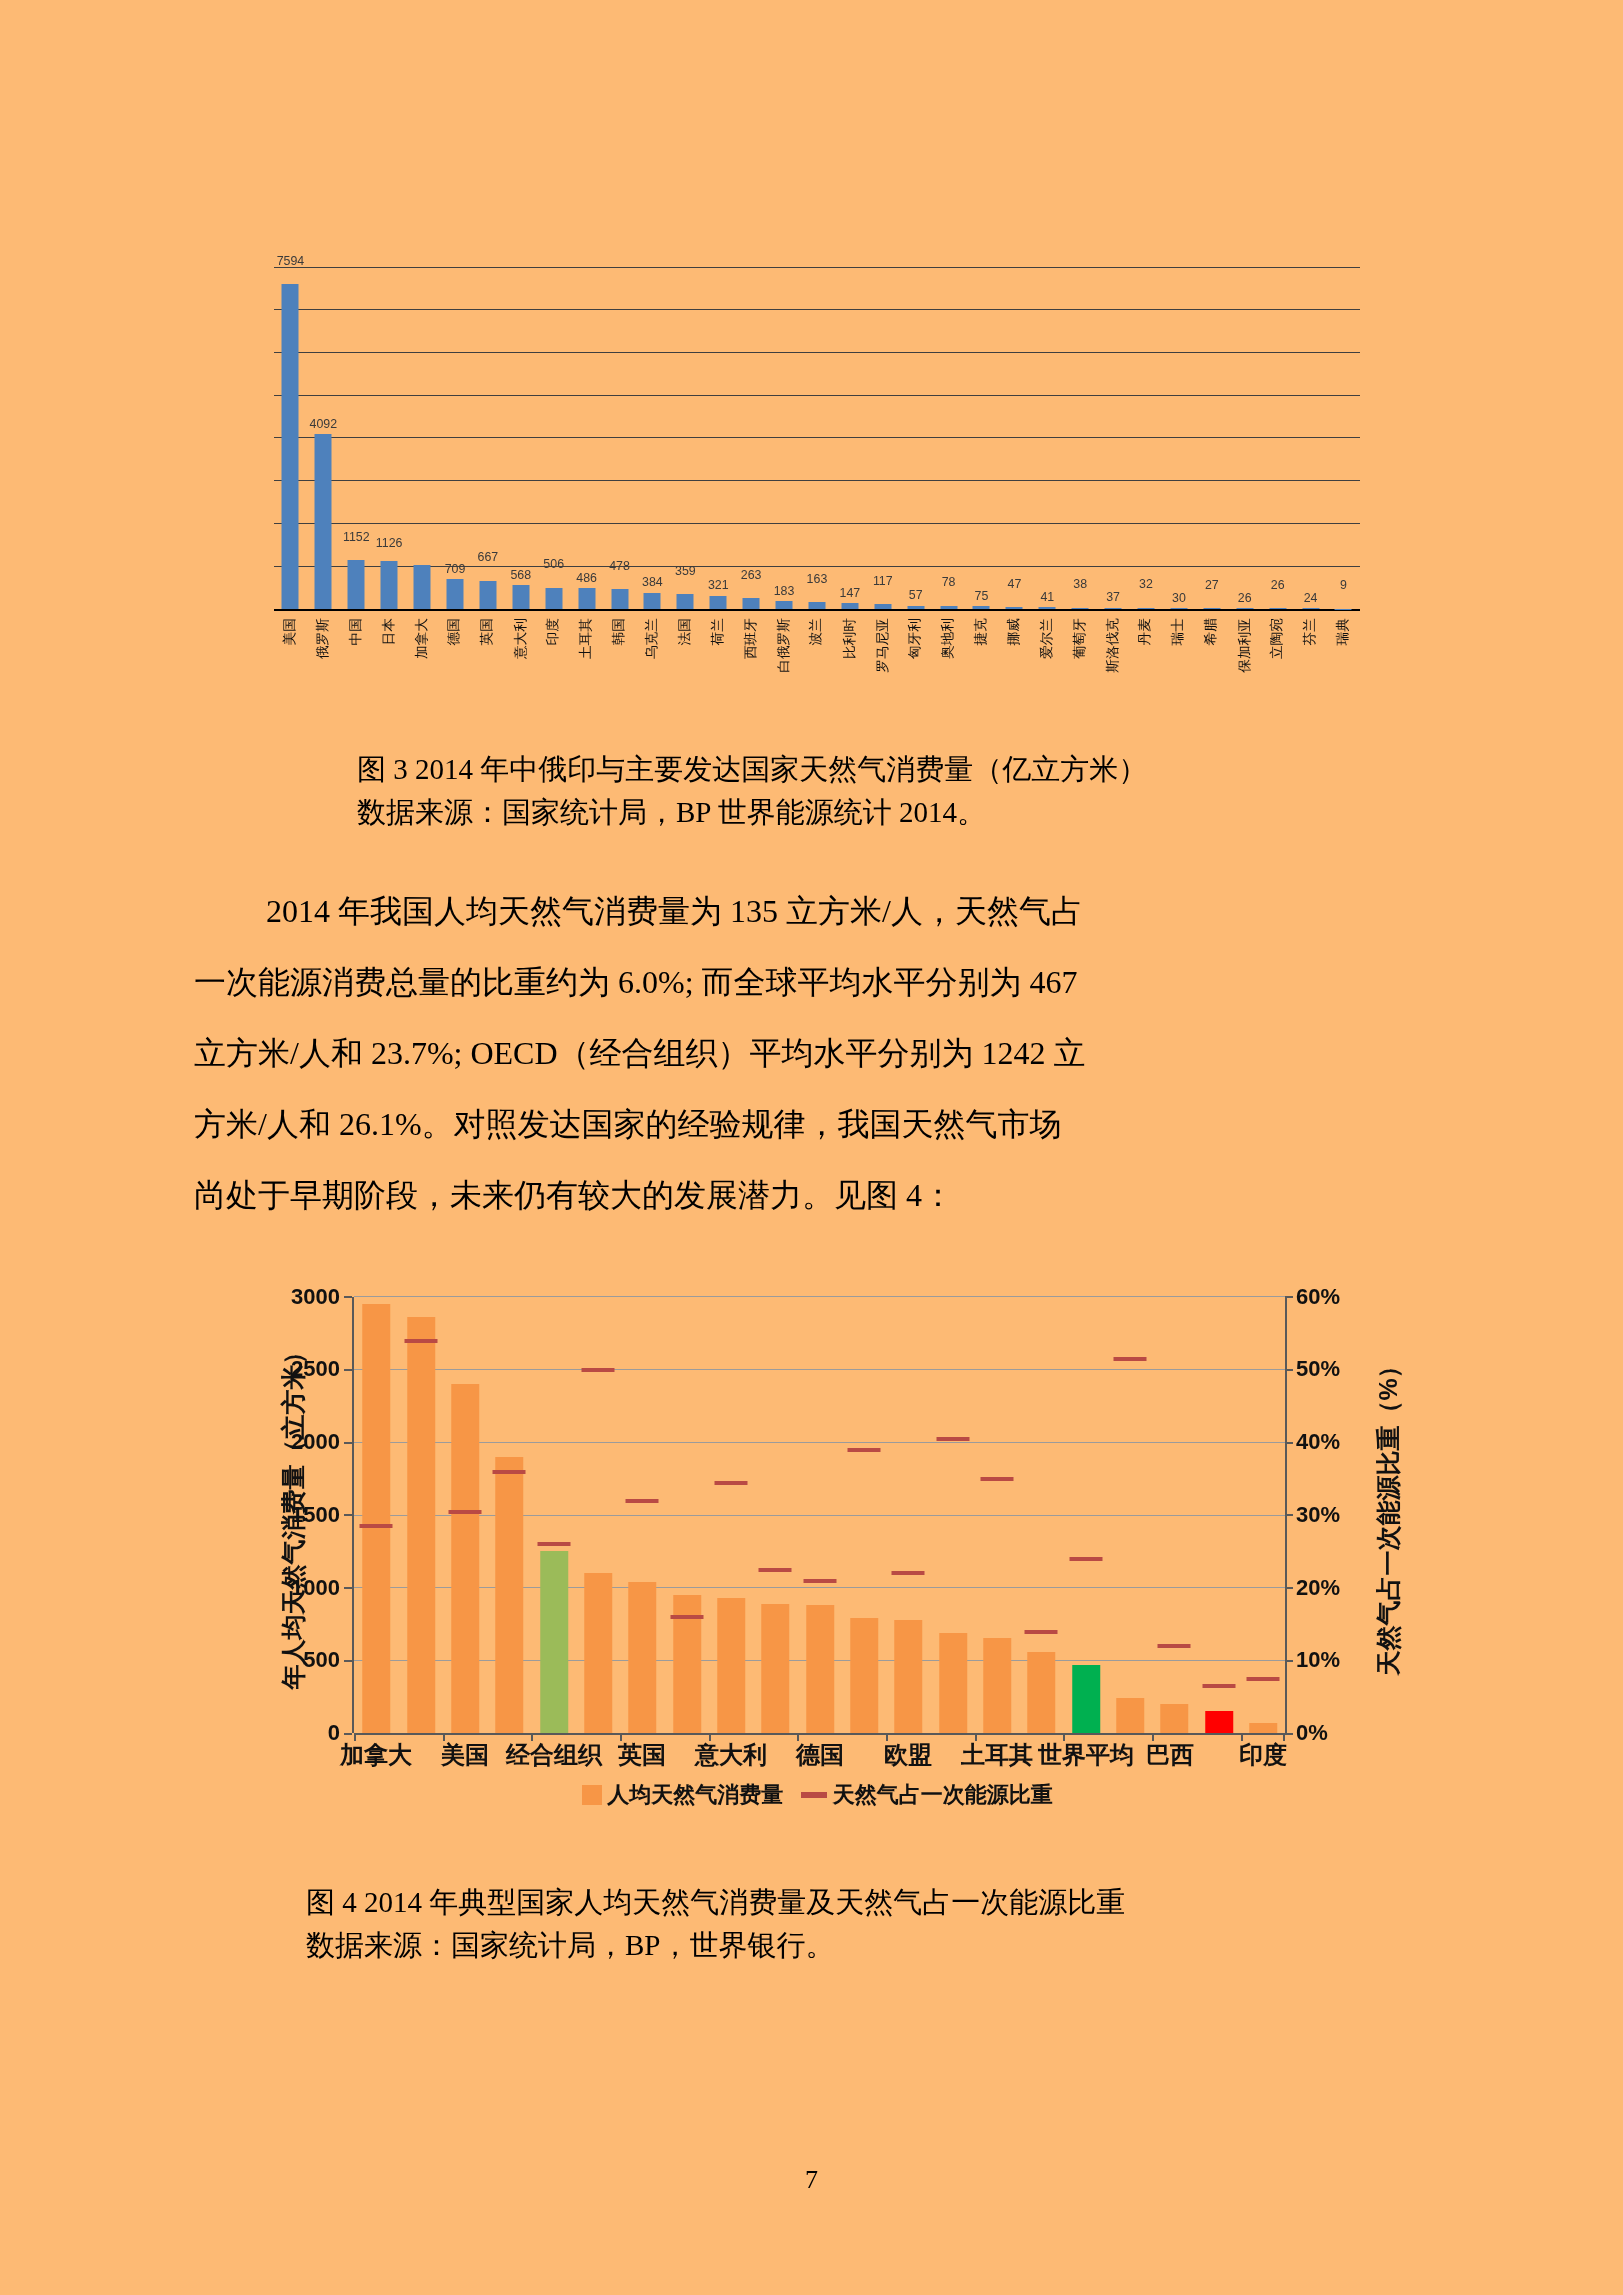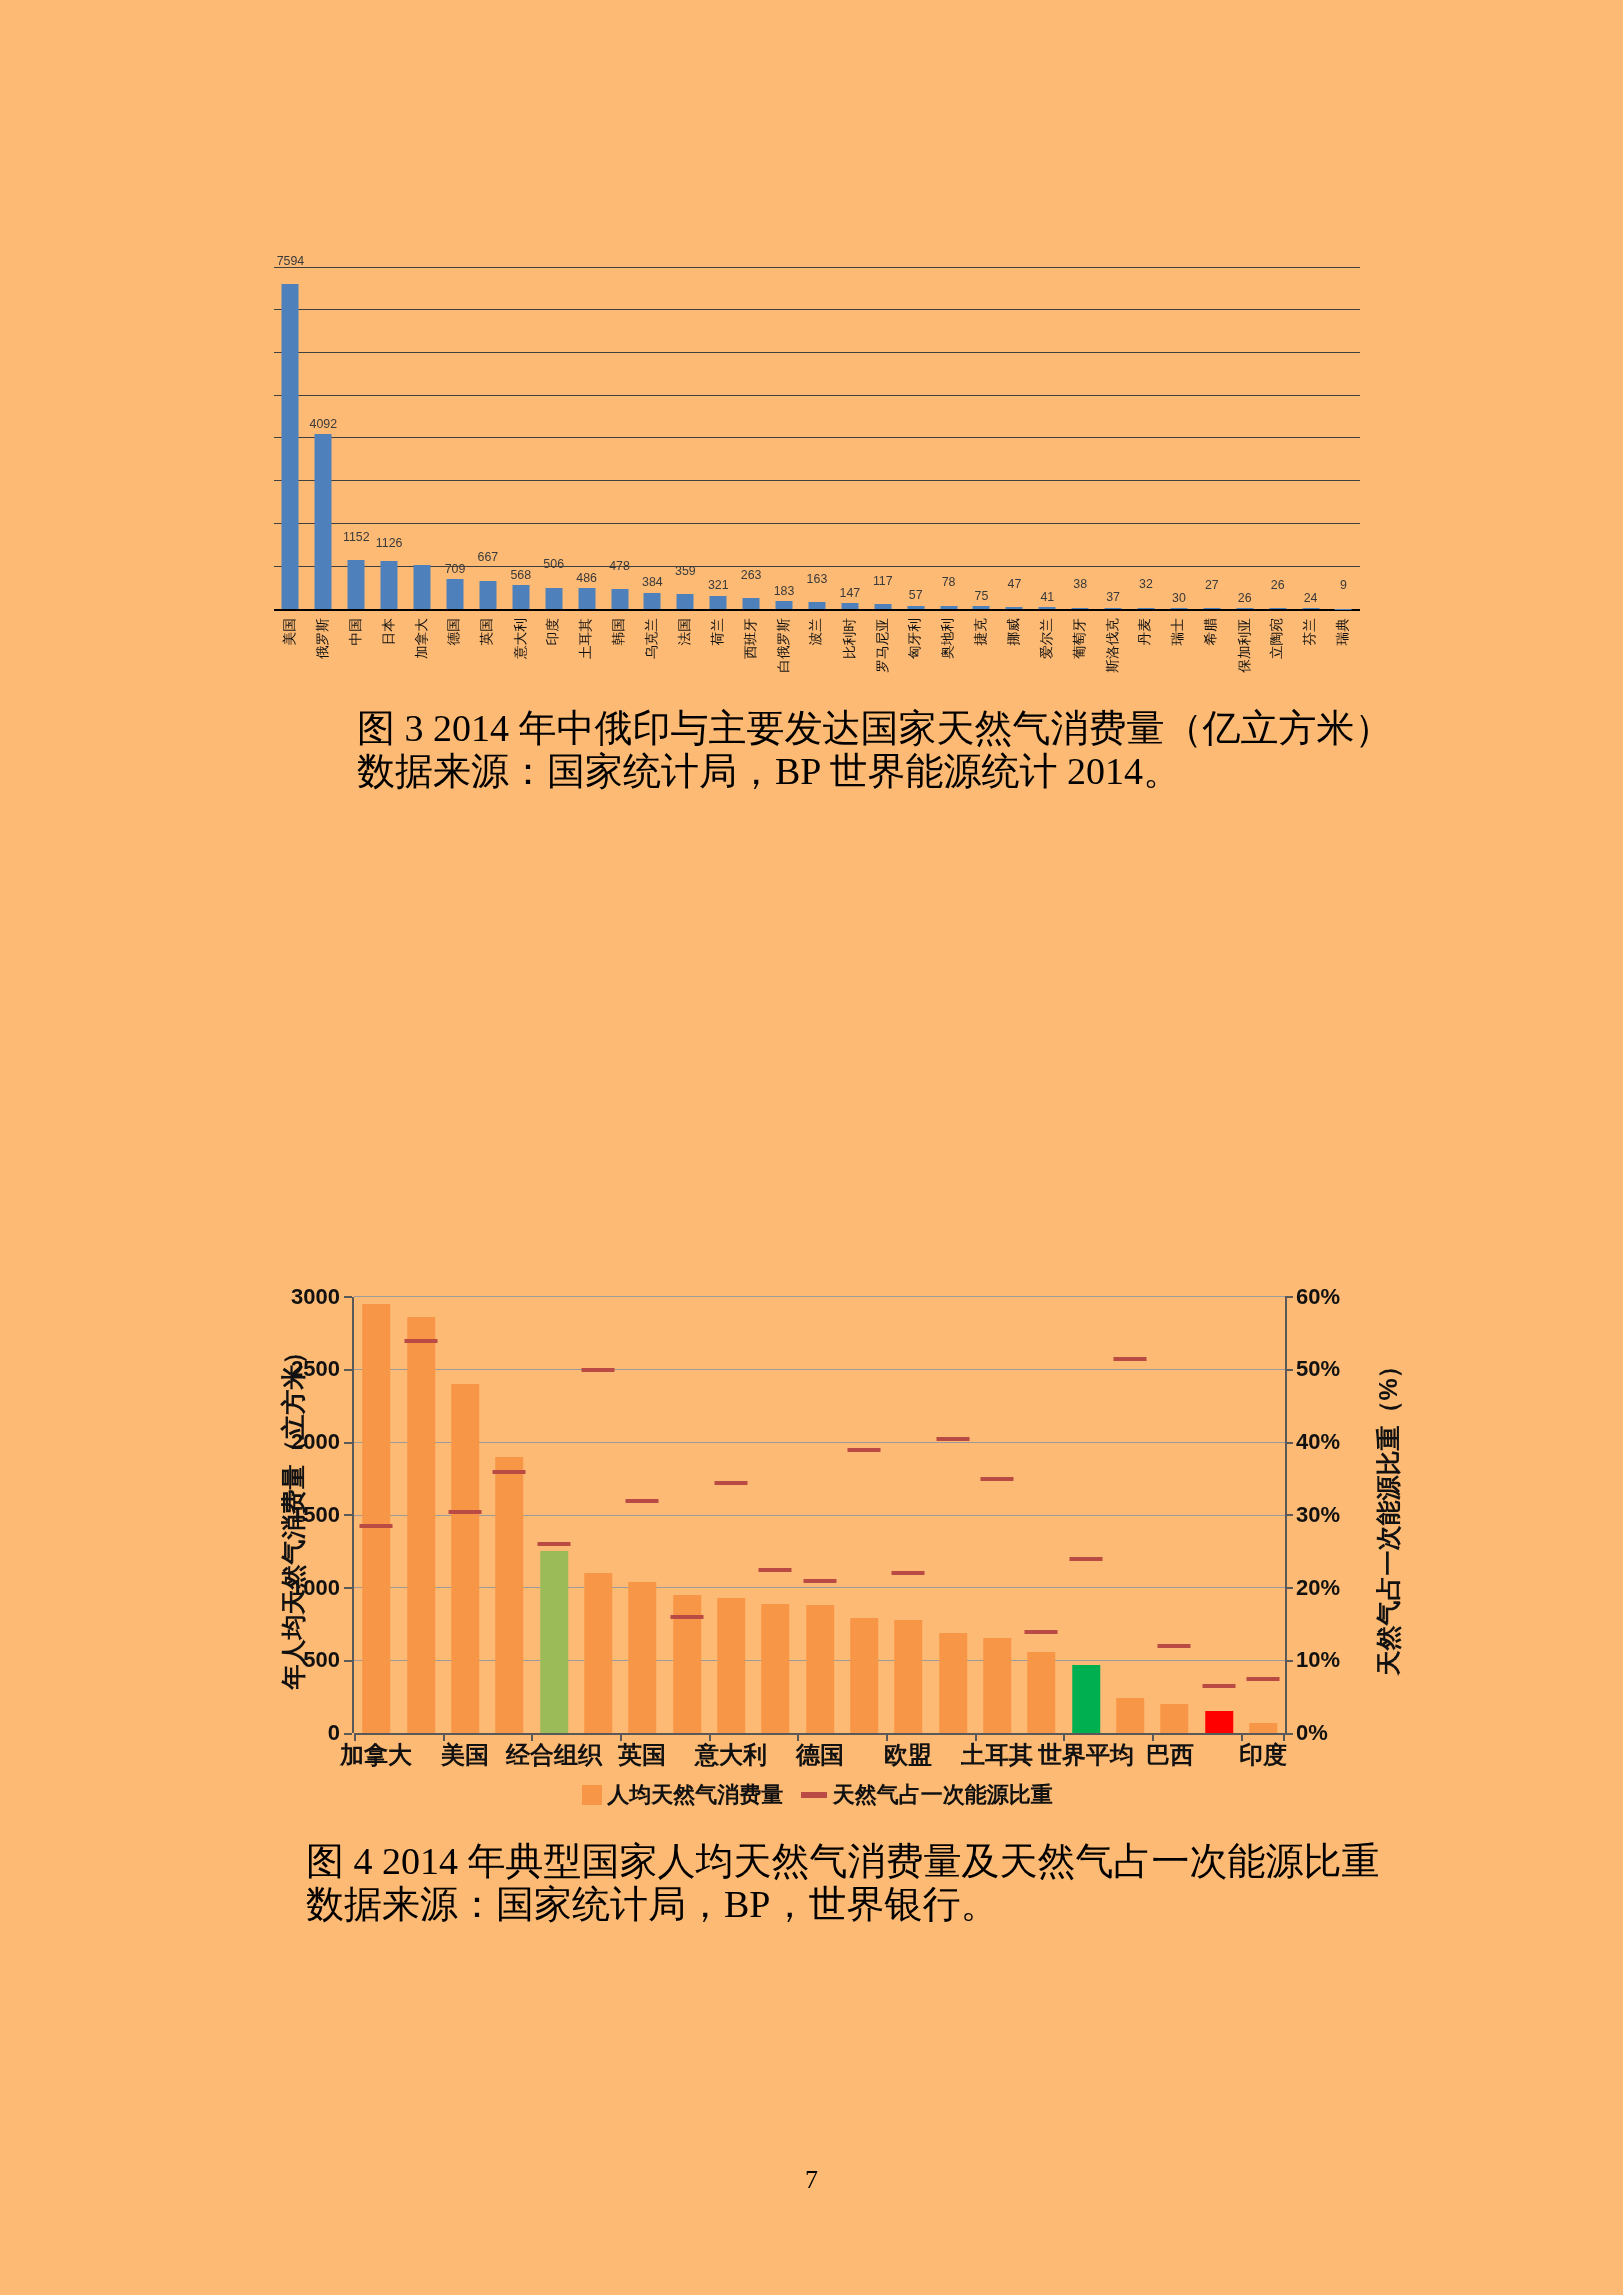--- a/index.html
+++ b/index.html
@@ -21,21 +21,21 @@
     font-family:"Liberation Sans","DejaVu Sans",sans-serif;
     font-size:12.4px; line-height:12.4px; color:#3a3a3a; white-space:nowrap;
   }
   .c1-xlab{
     position:absolute; top:351px; right:calc(50% + 7.2px);
     transform:rotate(-90deg); transform-origin:100% 0;
     font-family:"Liberation Sans","DejaVu Sans",sans-serif;
     font-size:13.7px; line-height:13.7px; white-space:nowrap; color:#111;
   }
   
-  .caption{position:absolute; font-size:38px; line-height:43px; color:#000; white-space:nowrap;}
+  .caption{position:absolute; font-size:29px; line-height:43px; color:#000; white-space:nowrap;margin-top:41px;}
   .cap3{left:357px; top:707px;}
   .cap4{left:306px; top:1840px;}
   .para{position:absolute; left:194px; top:876px; width:1243px; font-size:32px; line-height:71px; color:#000;}
   .para .pline{white-space:nowrap;}
   .para .pline.first{text-indent:72px;}
   
   .c2{position:absolute; left:272px; top:1281px; width:1178px; height:553px;
       font-family:"Liberation Sans","DejaVu Sans",sans-serif;}
   .c2-plot{position:absolute; left:80px; top:15.7px; width:931px; height:436px;
       border-left:2px solid #595959; border-right:2px solid #595959;}
@@ -239,20 +239,27 @@
           </div>
         </div>
       </div>
   </div>
 
   <div class="caption cap3">
     <div>图 3 2014 年中俄印与主要发达国家天然气消费量（亿立方米）</div>
     <div>数据来源：国家统计局，BP 世界能源统计 2014。</div>
   </div>
 
+  <div class="para" id="para">
+      <div class="pline first">2014 年我国人均天然气消费量为 135 立方米/人，天然气占</div>
+      <div class="pline">一次能源消费总量的比重约为 6.0%; 而全球平均水平分别为 467</div>
+      <div class="pline">立方米/人和 23.7%; OECD（经合组织）平均水平分别为 1242 立</div>
+      <div class="pline">方米/人和 26.1%。对照发达国家的经验规律，我国天然气市场</div>
+      <div class="pline">尚处于早期阶段，未来仍有较大的发展潜力。见图 4：</div>
+    </div>
 
   <div class="c2">
     <div class="c2-plot" id="c2-plot">
         <div class="gl2 base" style="top: 436px;"></div>
         <div class="gl2" style="top: 363px;"></div>
         <div class="gl2" style="top: 290px;"></div>
         <div class="gl2" style="top: 218px;"></div>
         <div class="gl2" style="top: 145px;"></div>
         <div class="gl2" style="top: 72px;"></div>
         <div class="gl2" style="top: -0.7px;"></div>

